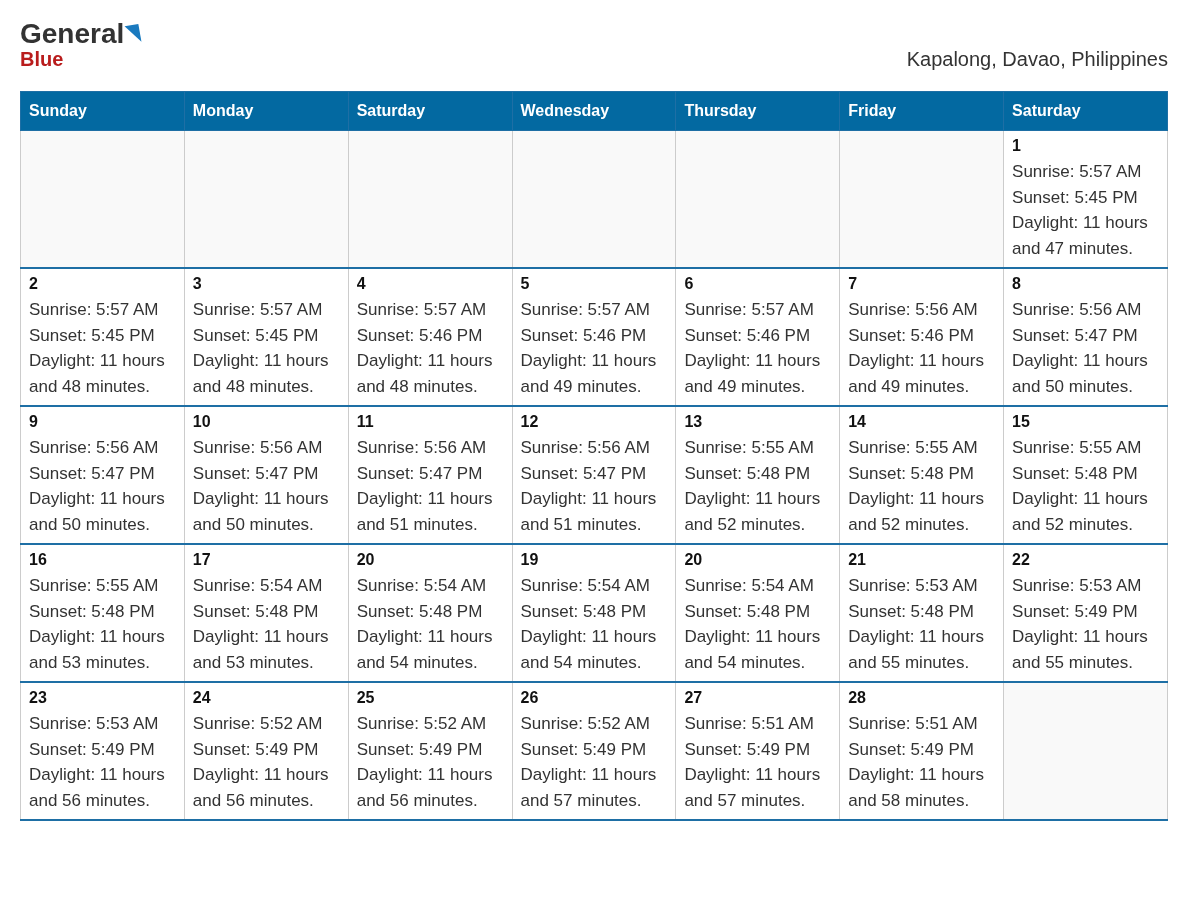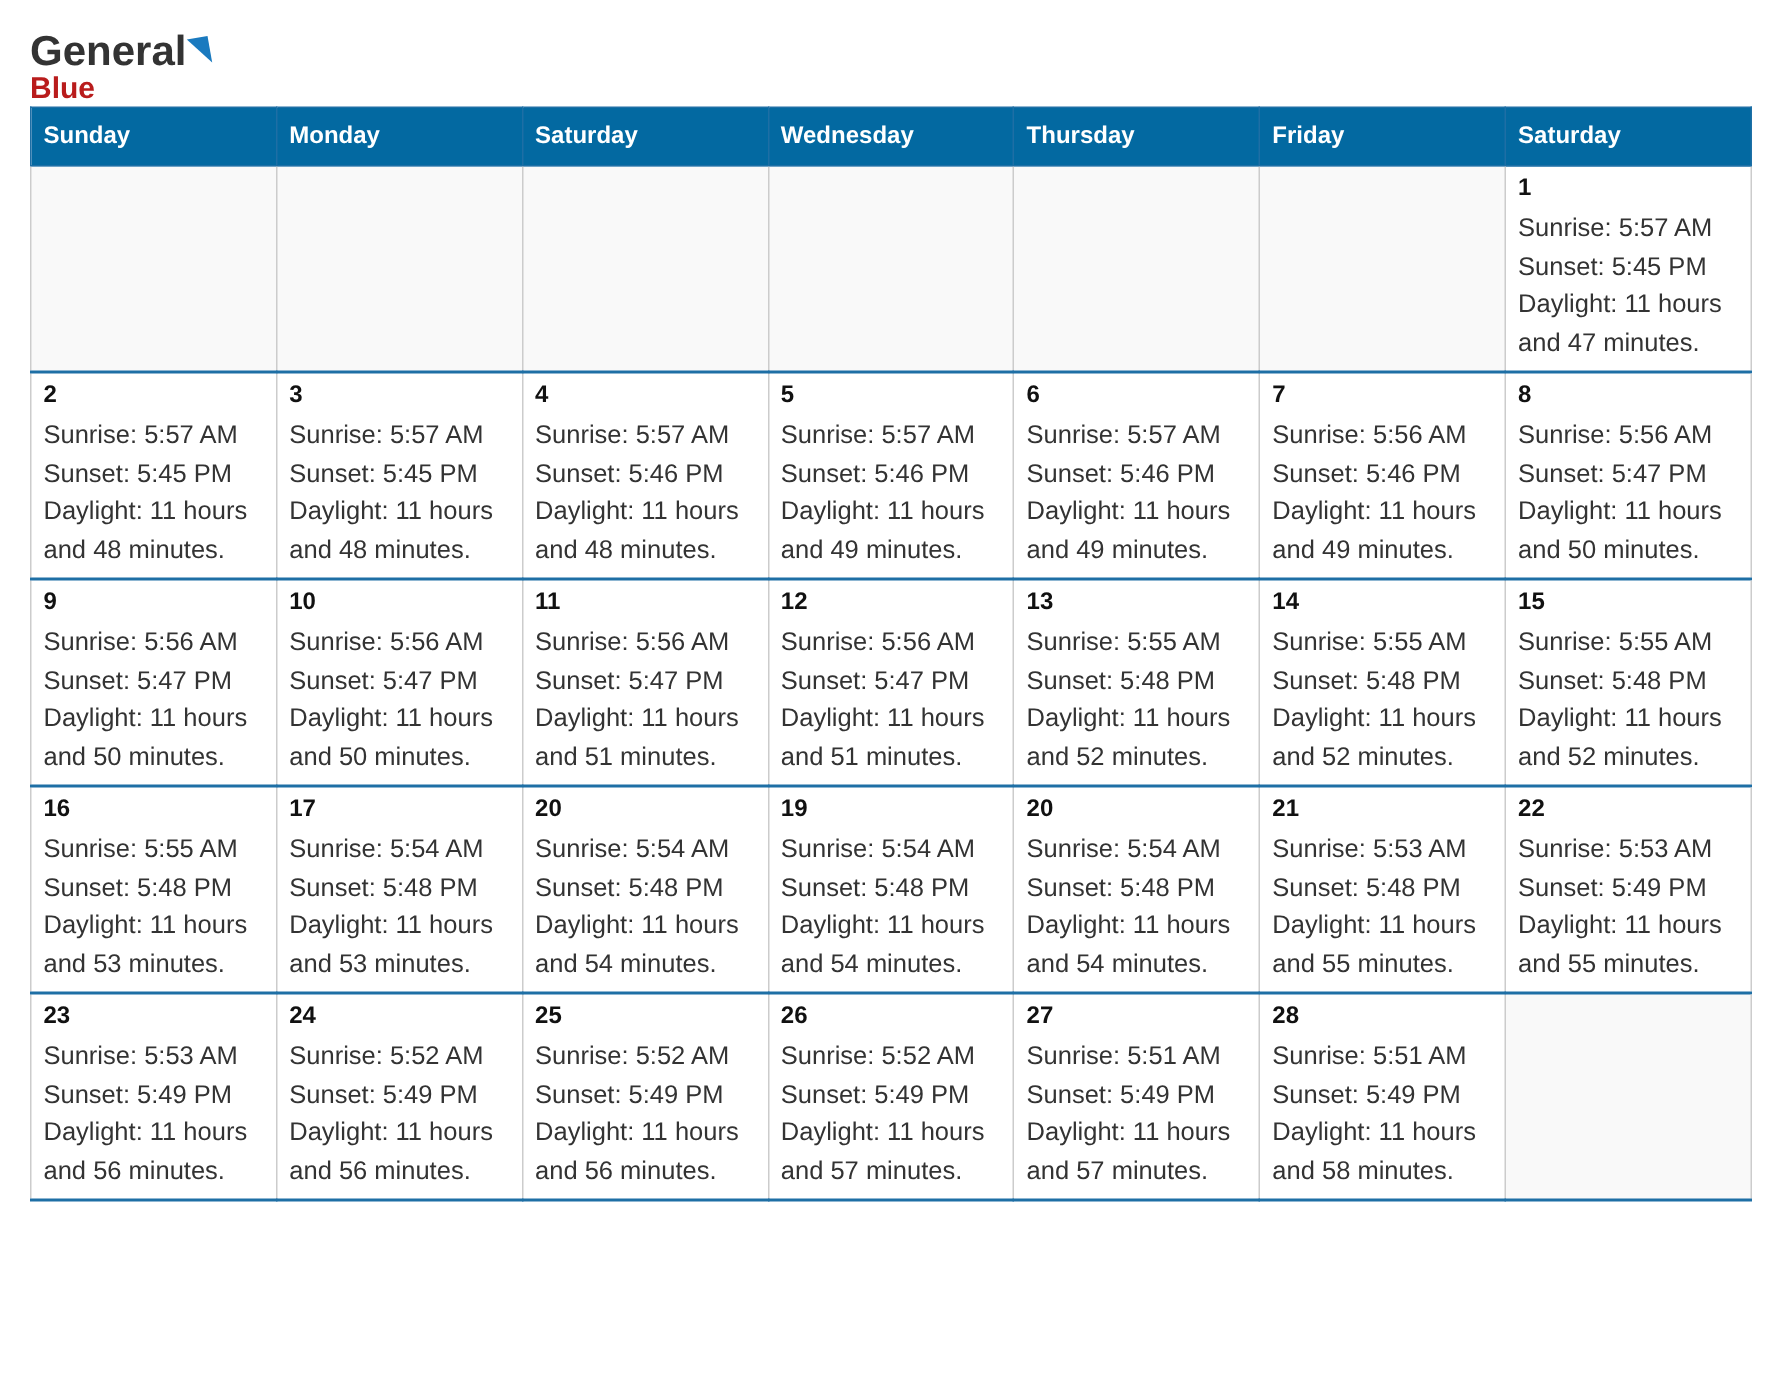--- a/index.html
+++ b/index.html
@@ -7,20 +7,21 @@
       font-family: Arial, sans-serif;
       background: #fff;
       padding: 20px;
       width: 1188px;
       min-height: 918px;
     }
     .header {
       display: flex;
       justify-content: space-between;
       align-items: flex-end;
+      margin-bottom: 20px;
     }
     .logo {
       display: flex;
       flex-direction: column;
       align-items: flex-start;
     }
     .logo-text {
       font-size: 28px;
       font-weight: bold;
       color: #333;
@@ -99,20 +100,21 @@
 
 <div class="header">
   <div class="logo">
     <div style="display:flex; align-items:center;">
       <span class="logo-text">General</span>
       <span class="logo-arrow"></span>
     </div>
     <span class="logo-line2">Blue</span>
   </div>
   <div class="title-block">
+    <h2>Kapalong, Davao, Philippines</h2>
   </div>
 </div>
 
 <table class="calendar">
   <thead>
     <tr>
       <th>Sunday</th>
       <th>Monday</th>
       <th>Saturday</th>
       <th>Wednesday</th>

